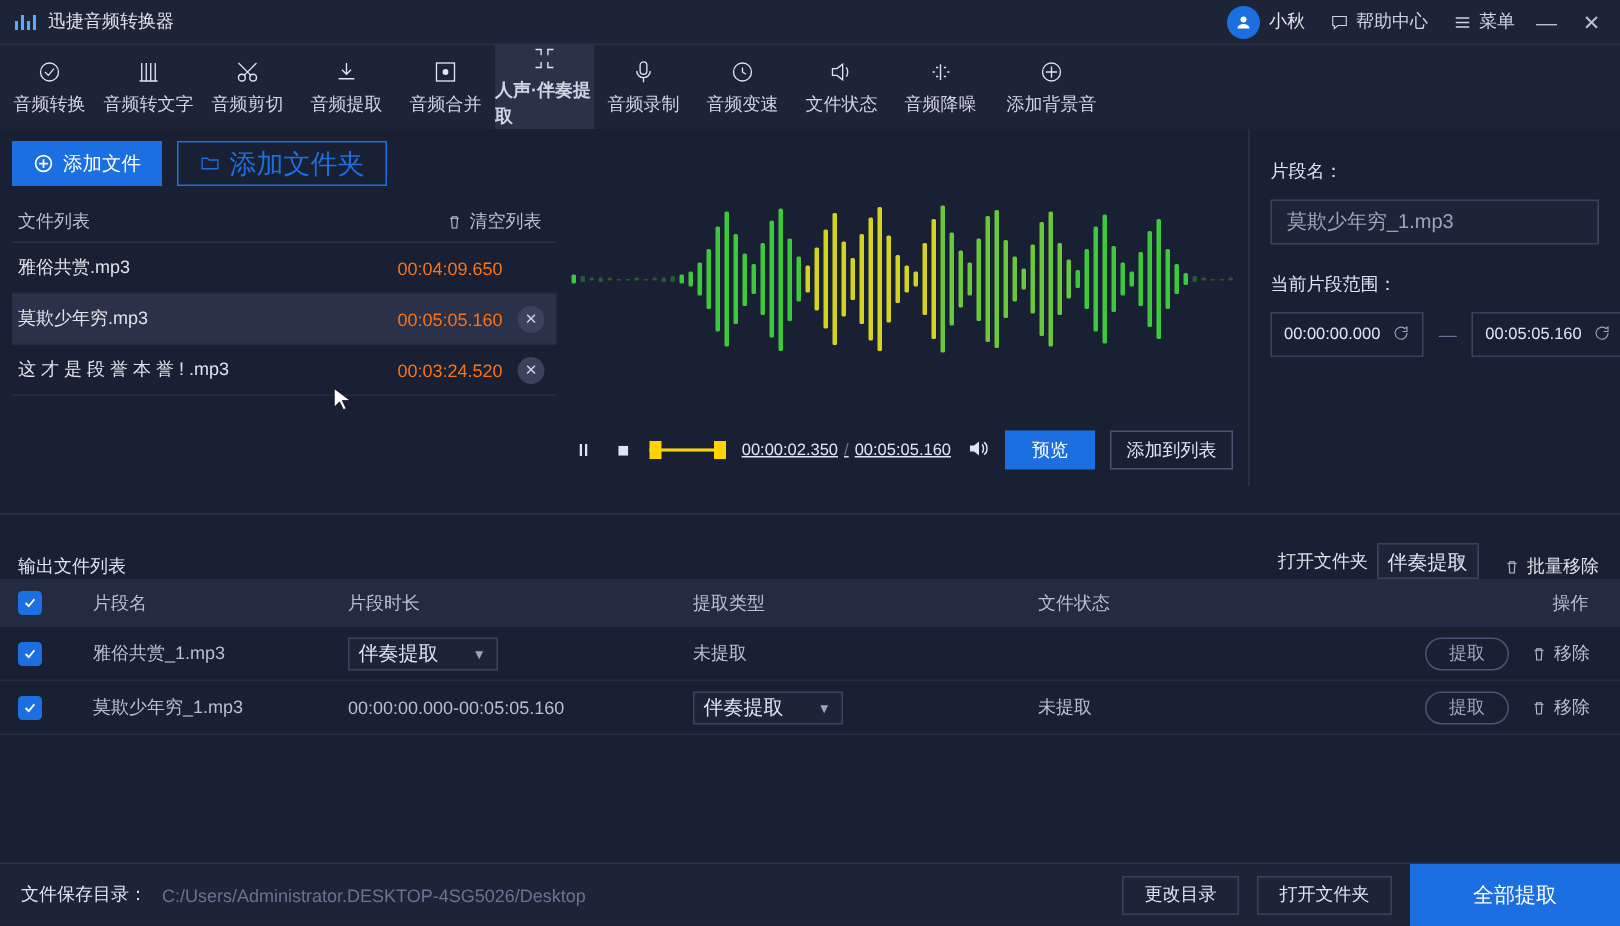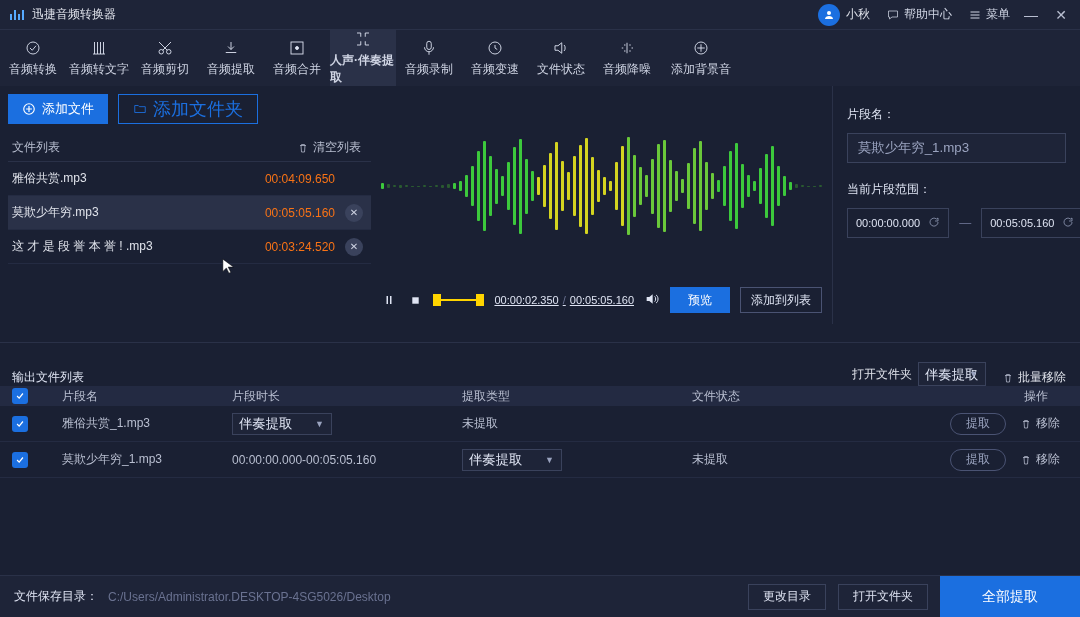--- a/index.html
+++ b/index.html
@@ -66,21 +66,21 @@
 .tbox .reset { cursor: pointer; color: #9aa3bf; }
 .dash { color: #6a7291; }
 
 
 .outhdr { height: 44px; display: flex; align-items: flex-end; padding: 0 14px 0 12px; border-top: 1px solid #2a3148; margin-top: 18px; }
 .outhdr .lab { flex: 1; color: #dfe4f3; }
 .outhdr .batch { display: flex; align-items: center; gap: 6px; }
 .outhdr select { background: #1e2438; border: 1px solid #3a425c; color: #dfe4f3; height: 24px; padding: 0 6px; }
 .outhdr .rm { margin-left: 16px; display: flex; align-items: center; gap: 4px; cursor: pointer; }
 
-.otable-head { display: flex; align-items: center; height: 20px; padding: 0 26px 0 12px; background: #232a42; color: #b9bfd1; }
+.otable-head { display: flex; align-items: center; height: 32px; padding: 0 15px 0 12px; background: #232a42; color: #b9bfd1; }
 .ocol-cb { width: 50px; }
 .ocol-name { width: 170px; }
 .ocol-dur { width: 230px; }
 .ocol-type { width: 230px; }
 .ocol-state { flex: 1; }
 .ocol-op { width: 160px; text-align: right; padding-right: 6px; }
 .orow { display: flex; align-items: center; height: 36px; padding: 0 14px 0 12px; border-bottom: 1px solid #242b42; color: #b9bfd1; }
 .orow .ck { width: 16px; height: 16px; background: #1b6fe0; border-radius: 3px; display: flex; align-items: center; justify-content: center; cursor: pointer; }
 .orow select, .osel { background: #1e2438; border: 1px solid #3a425c; color: #dfe4f3; height: 22px; width: 100px; padding: 0 6px; }
 .pillbtn { border: 1px solid #4a5373; background: transparent; color: #9aa3bf; height: 22px; width: 56px; border-radius: 11px; cursor: pointer; font-size: 12px; }

